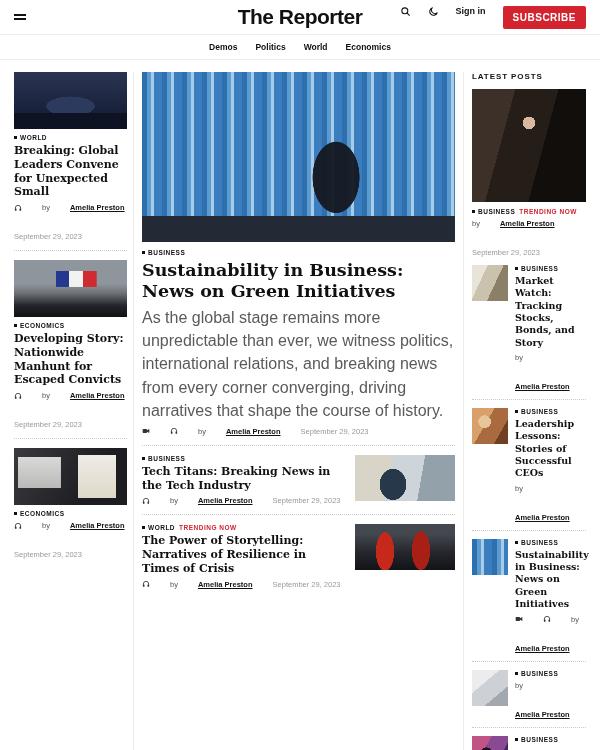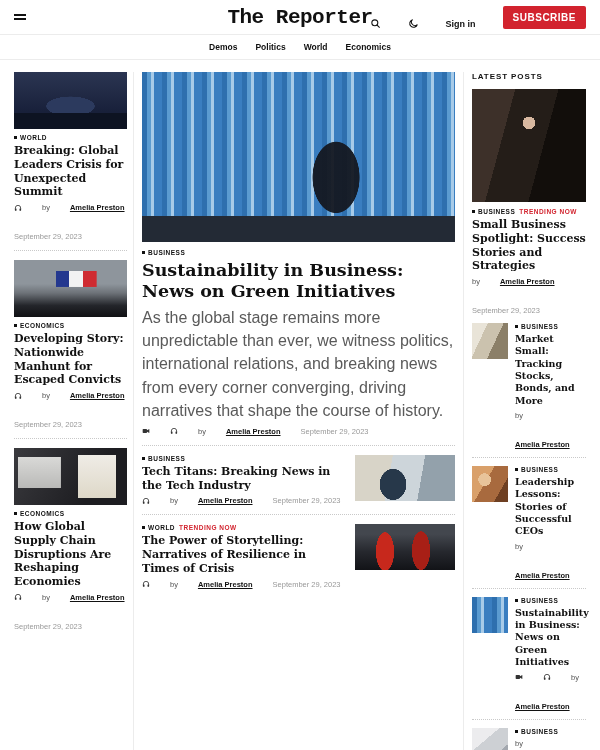--- a/index.html
+++ b/index.html
@@ -13,22 +13,22 @@
   }
   *{box-sizing:border-box;margin:0;padding:0;}
   body{width:600px;height:750px;overflow:hidden;background:#fff;color:var(--ink);
        font-family:"Liberation Sans",sans-serif;}
 
   
   .header{display:flex;align-items:center;height:34px;padding:0 14px;position:relative;}
   .burger{width:12px;cursor:pointer;}
   .burger span{display:block;height:1.6px;background:#111;margin:2.6px 0;}
   .logo{position:absolute;left:50%;transform:translateX(-50%);
-        font-family:Liberation Mono, monospace;font-weight:700;font-size:21px;letter-spacing:-.5px;white-space:nowrap;}
-  .header-right{margin-left:auto;display:flex;align-items:flex-end;gap:27px;}
+        font-family:Liberation Sans, sans-serif;font-weight:700;font-size:21px;letter-spacing:-.5px;white-space:nowrap;}
+  .header-right{margin-left:auto;display:flex;align-items:flex-start;gap:17px;}
   .hicon{width:11px;height:11px;display:block;cursor:pointer;}
   .signin{font-size:9px;font-weight:700;cursor:pointer;}
   .subscribe-btn{background:var(--accent);color:#fff;border:none;border-radius:2px;
         font-size:10px;font-weight:700;letter-spacing:.5px;padding:6px 10px;cursor:pointer;
         font-family:"Liberation Sans",sans-serif;}
 
   
   .nav{display:flex;justify-content:center;gap:18px;padding:7px 0;
        border-top:1px solid var(--rule);border-bottom:1px solid var(--rule);}
   .nav a{font-size:8.5px;font-weight:700;color:#111;text-decoration:none;cursor:pointer;}
@@ -141,21 +141,21 @@
 </nav>
 
 <div class="main">
 
   <div class="col-left">
     <article>
       <div class="photo h57 ph-panel"></div>
       <div class="tags">
         <span class="tag cat">World</span>
       </div>
-      <h3 class="title t11">Breaking: Global Leaders Crisis for Unexpected Summit</h3>
+      <h3 class="title t11">Breaking: Global Leaders Convene for Unexpected Small</h3>
       <div class="byline">
         <svg class="ic" viewBox="0 0 24 24">
             <path d="M4 19v-7a8 8 0 0 1 16 0v7" fill="none" stroke="#333" stroke-width="2.4"></path>
             <rect x="3" y="13.5" width="4.5" height="7" rx="1.5" fill="#333"></rect>
             <rect x="16.5" y="13.5" width="4.5" height="7" rx="1.5" fill="#333"></rect>
           </svg>
         <span>by</span>
         <a class="author">Amelia Preston</a>
         <span class="date">September 29, 2023</span>
       </div>
@@ -177,21 +177,20 @@
         <a class="author">Amelia Preston</a>
         <span class="date">September 29, 2023</span>
       </div>
     </article>
     <div class="dotted"></div>
     <article>
       <div class="photo h57 ph-desk"></div>
       <div class="tags">
         <span class="tag cat">Economics</span>
       </div>
-      <h3 class="title t11">How Global Supply Chain Disruptions Are Reshaping Economies</h3>
       <div class="byline">
         <svg class="ic" viewBox="0 0 24 24">
             <path d="M4 19v-7a8 8 0 0 1 16 0v7" fill="none" stroke="#333" stroke-width="2.4"></path>
             <rect x="3" y="13.5" width="4.5" height="7" rx="1.5" fill="#333"></rect>
             <rect x="16.5" y="13.5" width="4.5" height="7" rx="1.5" fill="#333"></rect>
           </svg>
         <span>by</span>
         <a class="author">Amelia Preston</a>
         <span class="date">September 29, 2023</span>
       </div>
@@ -270,35 +269,34 @@
 
   <div class="col-right">
     <div class="sec-h" style="margin-bottom:8px;">LATEST POSTS</div>
 
     <article>
       <div class="photo latest-img ph-suits"></div>
       <div class="tags" style="margin-top:2px;">
         <span class="tag cat">Business</span>
         <span class="tag red">Trending Now</span>
       </div>
-      <h3 class="title t11">Small Business Spotlight: Success Stories and Strategies</h3>
       <div class="byline">
         <span>by</span>
         <a class="author">Amelia Preston</a>
         <span class="date">September 29, 2023</span>
       </div>
     </article>
 
     <div class="latest-item">
       <div class="photo thumb-sq ph-office"></div>
       <div>
         <div class="tags">
           <span class="tag cat">Business</span>
         </div>
-        <h4 class="title t95">Market Small: Tracking Stocks, Bonds, and More</h4>
+        <h4 class="title t95">Market Watch: Tracking Stocks, Bonds, and Story</h4>
         <div class="byline">
           <span>by</span>
           <a class="author">Amelia Preston</a>
         </div>
       </div>
     </div>
 
     <div class="latest-item">
       <div class="photo thumb-sq ph-warm"></div>
       <div>

